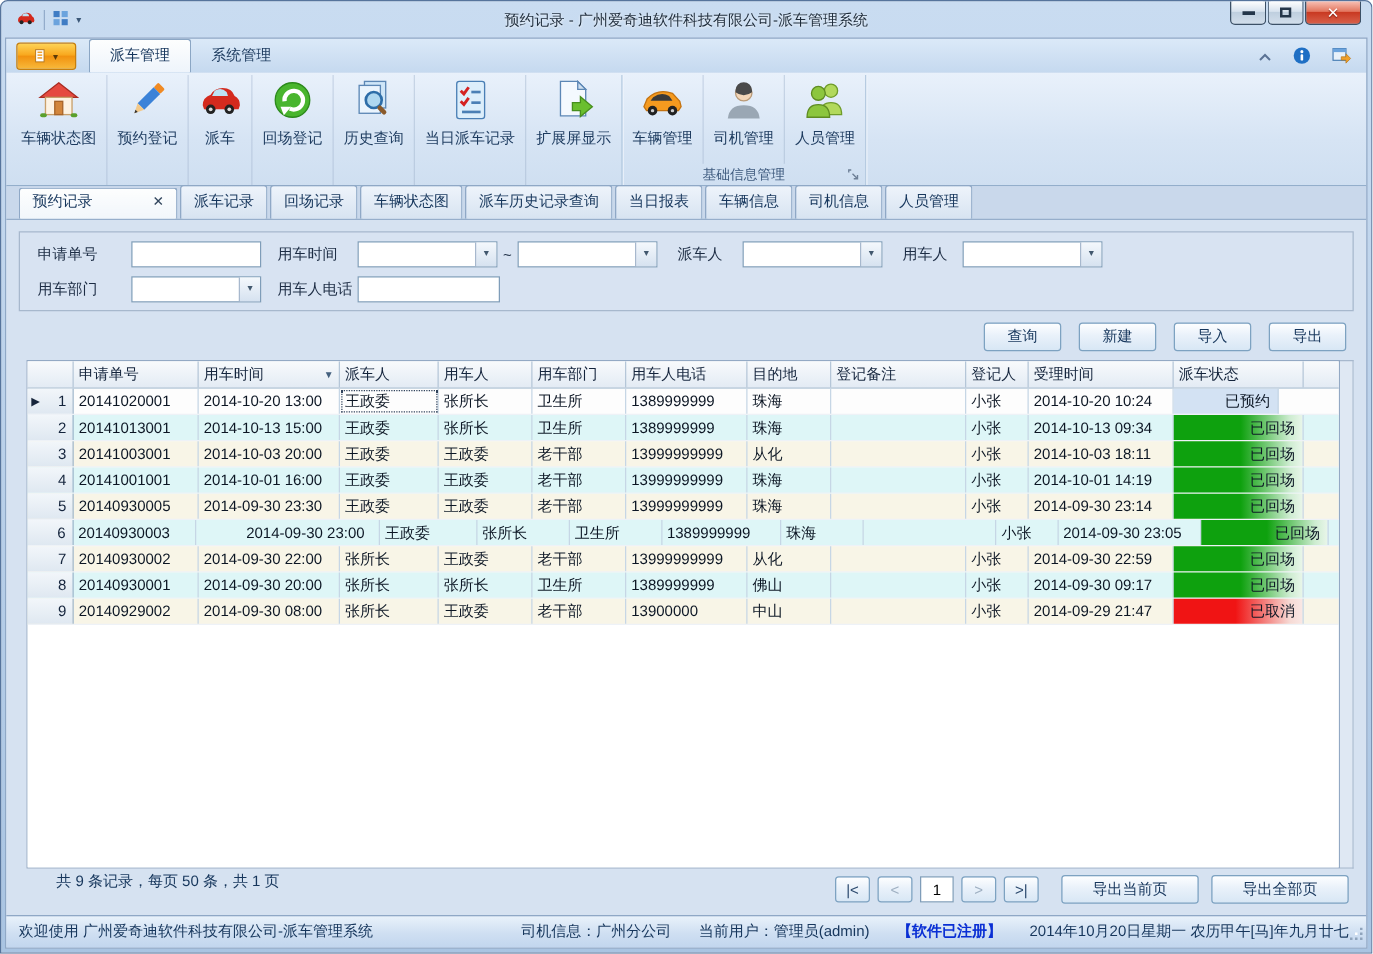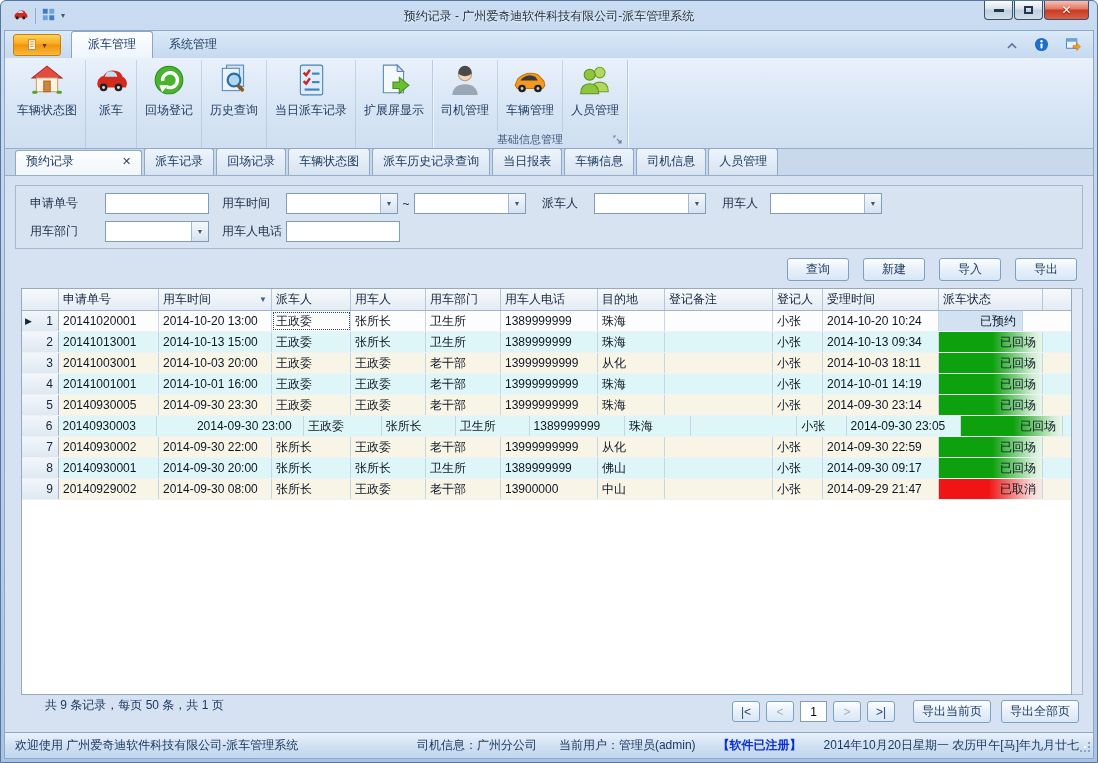--- a/index.html
+++ b/index.html
@@ -154,21 +154,21 @@
   .pbtn {
     width:28px; height:21px; border:1px solid #7da2c1; border-radius:3px;
     background:linear-gradient(180deg,#fdfeff,#e9f1fa 45%,#d8e7f5);
     display:flex; align-items:center; justify-content:center; color:#2c4a6e; cursor:default;
   }
   .pbtn.dim { color:#9fb0c2; }
   .pinput { width:27px; height:21px; border:1px solid #7f9db9; text-align:center; font-size:12px; }
   .pexport {
     min-width:76px; height:23px; border:1px solid #7da2c1; border-radius:3px;
     background:linear-gradient(180deg,#fdfeff,#e9f1fa 45%,#d8e7f5);
-    color:#16365c; display:flex; align-items:center; justify-content:center; padding:0 8px; cursor:default;
+    color:#16365c; display:flex; align-items:center; justify-content:center; padding:0 24px; cursor:default;
   }
   .pg-export { margin-left:12px; display:flex; gap:10px; }
   
   .statusbar {
     height:26px; border-top:1px solid #8fa8c6;
     background:linear-gradient(180deg,#e9f2fb,#cfdff2 55%,#c2d6ee);
     display:flex; align-items:center; padding:0 14px 0 10px; color:#16365c; position:relative;
   }
   .sb-welcome { flex:1; }
   .sb-item { margin-left:22px; white-space:nowrap; }
@@ -250,20 +250,31 @@
                   <polygon points="16,3 30,14 2,14" fill="#e5493f" stroke="#a82c22" stroke-width="1"></polygon>
                   <rect x="6" y="14" width="20" height="13" fill="#fdf3e3" stroke="#c9a06a"></rect>
                   <rect x="13" y="17" width="6" height="10" fill="#d2863c" stroke="#a8652a"></rect>
                   <rect x="2" y="26" width="5" height="3" rx="1.5" fill="#5aa02c"></rect>
                   <rect x="25" y="26" width="5" height="3" rx="1.5" fill="#5aa02c"></rect>
                 </svg></div>
               <div class="rbtn-label">车辆状态图</div>
             </div>
             <div class="rbtn">
               <div class="rbtn-icon"><svg viewBox="0 0 32 32">
+                  <g transform="rotate(45 16 16)">
+                    <rect x="12.5" y="1" width="7" height="5" rx="1" fill="#f08a24"></rect>
+                    <rect x="12.5" y="6" width="7" height="17" fill="#3b82d8"></rect>
+                    <polygon points="12.5,23 19.5,23 16,30" fill="#f3c98a"></polygon>
+                    <polygon points="14.8,27.6 17.2,27.6 16,30" fill="#333"></polygon>
+                  </g>
+                </svg></div>
+              <div class="rbtn-label">预约登记</div>
+            </div>
+            <div class="rbtn">
+              <div class="rbtn-icon"><svg viewBox="0 0 32 32">
                   <path d="M3 20 q0 -6 6 -8 q3 -5 9 -5 q7 0 9 6 q4 2 4 7 l-1 3 H4 z" fill="#d42a1e"></path>
                   <path d="M12 9 q5 -3 9 1 l1 3 h-12 z" fill="#bde3f5"></path>
                   <circle cx="9" cy="23" r="3.6" fill="#222"></circle>
                   <circle cx="23" cy="23" r="3.6" fill="#222"></circle>
                   <circle cx="9" cy="23" r="1.4" fill="#ddd"></circle>
                   <circle cx="23" cy="23" r="1.4" fill="#ddd"></circle>
                 </svg></div>
               <div class="rbtn-label">派车</div>
             </div>
             <div class="rbtn">
@@ -301,36 +312,36 @@
                   <path d="M15 18 h6 v-4.5 l9 7.5 -9 7.5 V24 h-6 z" fill="#6abf2e" stroke="#478f1e"></path>
                 </svg></div>
               <div class="rbtn-label">扩展屏显示</div>
             </div>
           </div>
         </div>
         <div class="ribbon-group">
           <div class="rg-buttons">
             <div class="rbtn">
               <div class="rbtn-icon"><svg viewBox="0 0 32 32">
-                  <path d="M4 30 q1 -10 12 -10 q11 0 12 10 z" fill="#9aa7b4"></path>
-                  <circle cx="16" cy="10.5" r="6.2" fill="#f3d6b8" stroke="#b99a78"></circle>
-                  <path d="M9.8 8.8 a6.2 6.2 0 0 1 12.4 0 l0 1.4 a10 10 0 0 1 -12.4 0 z" fill="#4a4a4a"></path>
-                </svg></div>
-              <div class="rbtn-label">司机管理</div>
-            </div>
-            <div class="rbtn">
-              <div class="rbtn-icon"><svg viewBox="0 0 32 32">
                   <path d="M2 21 l2.5 -6 q8 -8 19 -4 l5.5 6 1 4 -2 3 H4 z" fill="#f59a1f" stroke="#c47311"></path>
                   <path d="M9 14 q6 -4.5 12 -1 l2.5 3.5 H7 z" fill="#3a3a3a"></path>
                   <circle cx="8.5" cy="24" r="3.6" fill="#222"></circle>
                   <circle cx="23.5" cy="24" r="3.6" fill="#222"></circle>
                   <circle cx="8.5" cy="24" r="1.3" fill="#ccc"></circle>
                   <circle cx="23.5" cy="24" r="1.3" fill="#ccc"></circle>
                 </svg></div>
               <div class="rbtn-label">车辆管理</div>
+            </div>
+            <div class="rbtn">
+              <div class="rbtn-icon"><svg viewBox="0 0 32 32">
+                  <path d="M4 30 q1 -10 12 -10 q11 0 12 10 z" fill="#9aa7b4"></path>
+                  <circle cx="16" cy="10.5" r="6.2" fill="#f3d6b8" stroke="#b99a78"></circle>
+                  <path d="M9.8 8.8 a6.2 6.2 0 0 1 12.4 0 l0 1.4 a10 10 0 0 1 -12.4 0 z" fill="#4a4a4a"></path>
+                </svg></div>
+              <div class="rbtn-label">司机管理</div>
             </div>
             <div class="rbtn">
               <div class="rbtn-icon"><svg viewBox="0 0 32 32">
                   <circle cx="20.5" cy="9" r="5" fill="#b2d95c" stroke="#6f9c2a"></circle>
                   <path d="M12.5 27 q0 -9 8 -9 q8 0 8 9 z" fill="#b2d95c" stroke="#6f9c2a"></path>
                   <circle cx="11" cy="11" r="5.2" fill="#8cc63e" stroke="#5f8c22"></circle>
                   <path d="M2.5 29 q0 -9.5 8.5 -9.5 q8.5 0 8.5 9.5 z" fill="#8cc63e" stroke="#5f8c22"></path>
                 </svg></div>
               <div class="rbtn-label">人员管理</div>
             </div>

